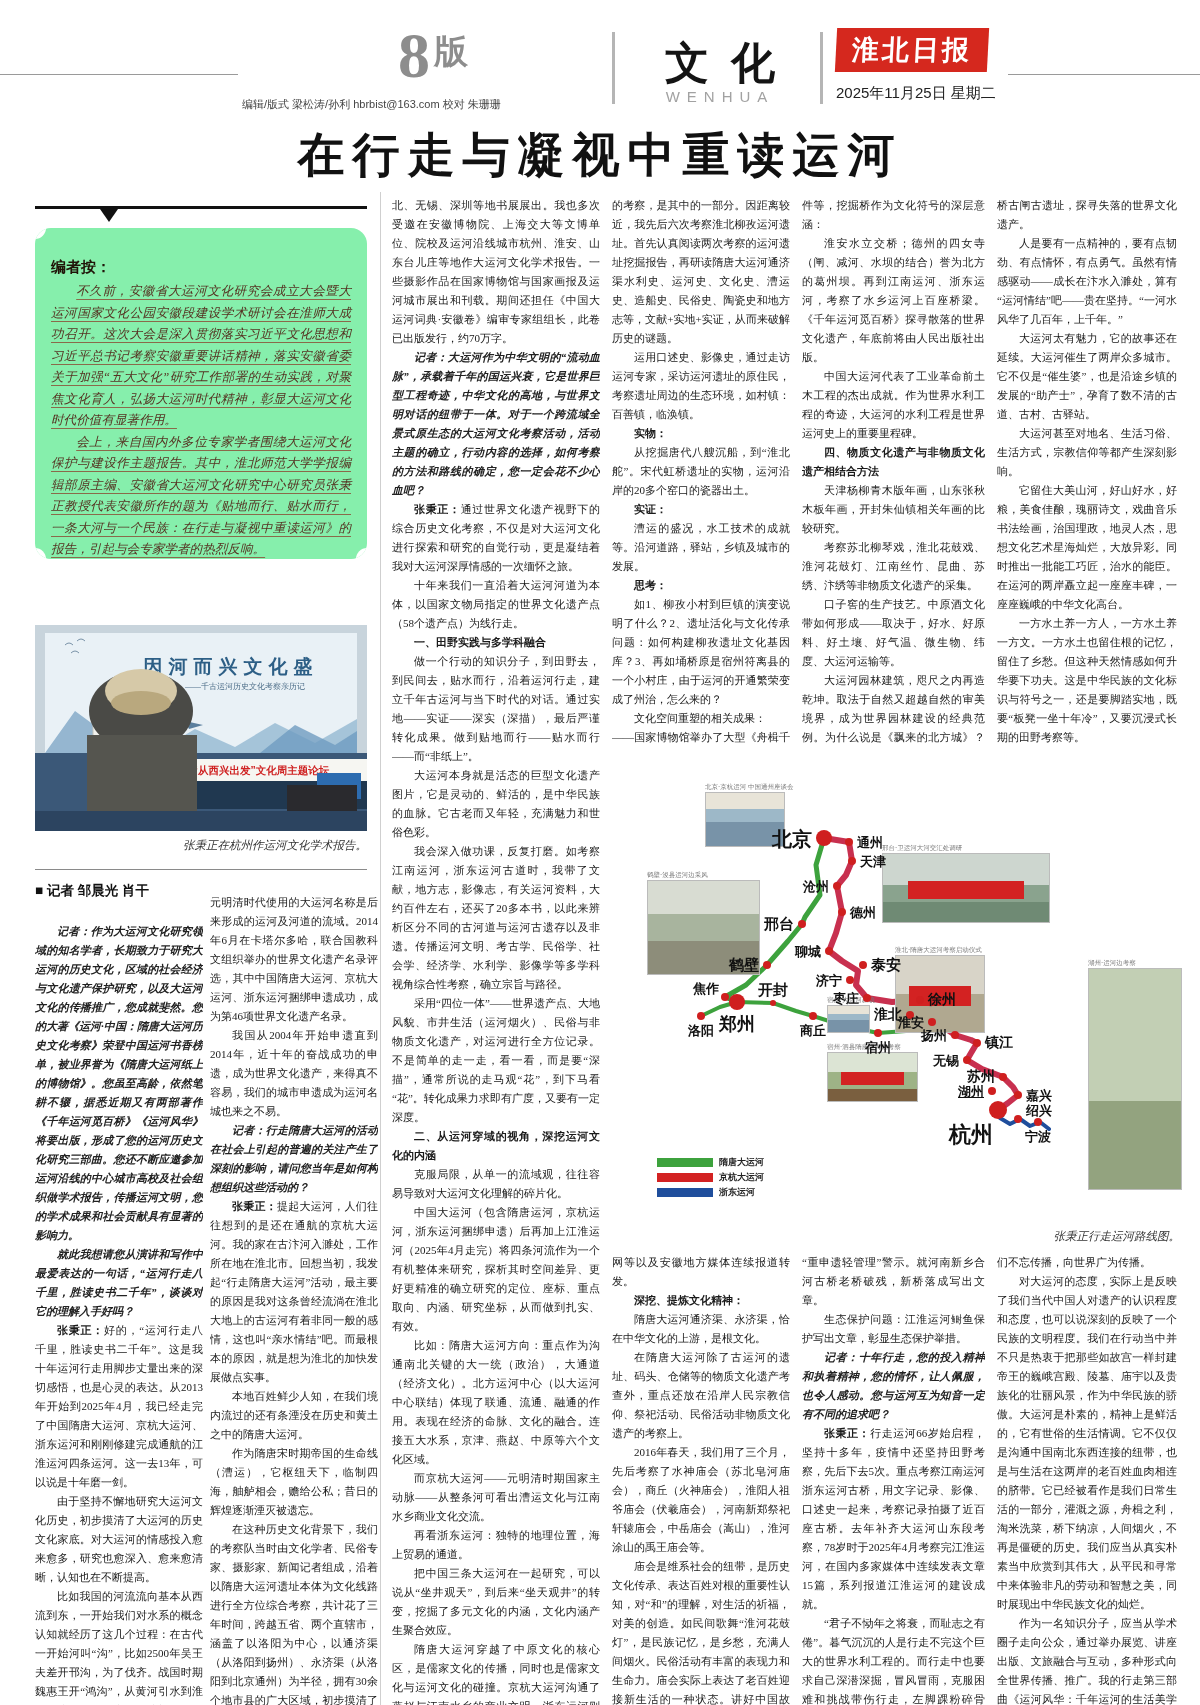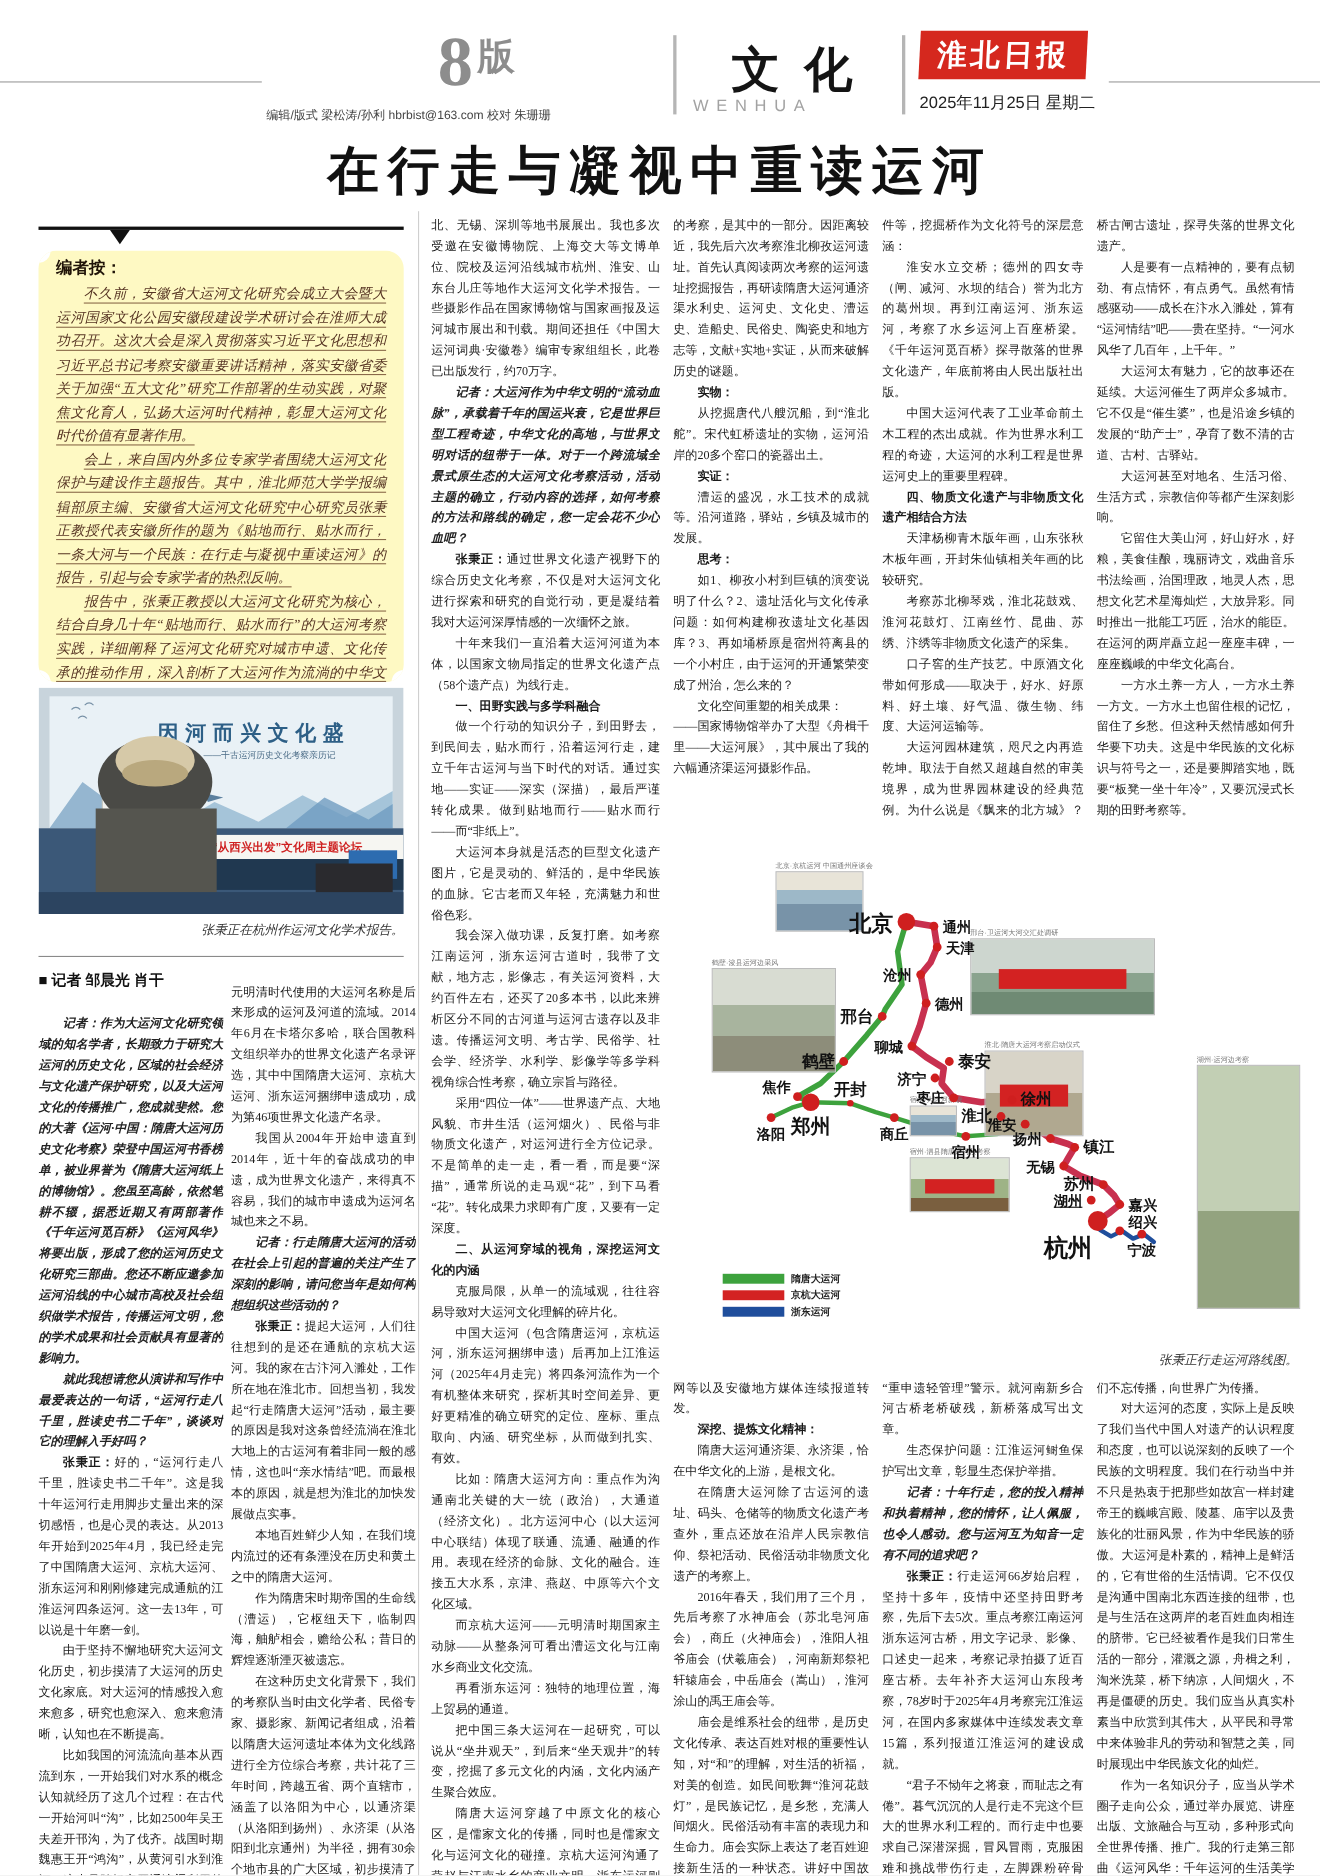--- a/index.html
+++ b/index.html
@@ -6,35 +6,35 @@
   #page{position:relative;width:1200px;height:1705px;background:#ffffff;margin:0 auto;overflow:hidden;
         font-family:"Liberation Serif","DejaVu Serif",serif;color:#1a1a1a;}
   
   .hairline{position:absolute;background:#9a9a9a;}
   #page-no{position:absolute;left:398px;top:26px;color:#8d8d8d;font-family:"Liberation Serif",serif;}
   #page-no .num{font-size:64px;font-weight:bold;line-height:60px;}
   #page-no .ban{font-size:34px;font-weight:bold;vertical-align:14px;margin-left:4px;}
   .mast-divider{position:absolute;width:3px;background:#b5b5b5;top:32px;height:72px;}
   #section-title{position:absolute;left:630px;top:34px;width:180px;text-align:center;
                  font-family:"Liberation Sans",sans-serif;font-weight:900;font-size:44px;letter-spacing:22px;color:#141414;text-indent:22px;}
-  #section-pinyin{position:absolute;left:630px;top:88px;width:180px;
+  #section-pinyin{position:absolute;left:630px;top:88px;width:180px;text-align:center;
                   font-family:"Liberation Sans",sans-serif;font-size:15px;letter-spacing:7px;color:#a2a2a2;}
   #paper-logo{position:absolute;left:836px;top:28px;width:152px;height:44px;background:#d5281e;color:#ffffff;
               display:flex;align-items:center;justify-content:center;font-weight:900;font-size:27px;letter-spacing:3px;
               font-family:"Liberation Sans",sans-serif;transform:skewX(-3deg);}
   #date-line{position:absolute;left:836px;top:84px;font-size:15px;color:#222;font-family:"Liberation Sans",sans-serif;}
   #staff-line{position:absolute;left:242px;top:97px;font-size:11px;color:#444;font-family:"Liberation Sans",sans-serif;}
   
   #headline{position:absolute;left:0;top:124px;width:1200px;text-align:center;
             font-family:"Liberation Sans",sans-serif;font-weight:900;font-size:47px;letter-spacing:8px;color:#111;}
   
   #ed-rule{position:absolute;left:35px;top:206px;width:332px;height:3px;background:#111;}
   #ed-arrow{position:absolute;left:100px;top:209px;width:0;height:0;border-left:9px solid transparent;border-right:9px solid transparent;border-top:13px solid #111;}
-  #editor-box{position:absolute;left:35px;top:228px;width:332px;height:392px;background:#fef9c3;border-radius:16px;
-              padding:6px 16px;box-sizing:border-box;overflow:hidden;}
+  #editor-box{position:absolute;left:35px;top:228px;width:332px;height:331px;background:#86efac;border-radius:16px;
+              padding:30px 16px;box-sizing:border-box;overflow:hidden;}
   #editor-box .notch{position:absolute;width:22px;height:22px;background:#ffffff;border-radius:50%;}
   #editor-label{font-family:"Liberation Sans",sans-serif;font-weight:bold;font-size:15px;color:#201408;margin:0 0 4px 0;}
   #editor-box p.para{margin:0;font-size:12.6px;line-height:21.5px;color:#553322;text-align:justify;text-indent:2em;
                      text-decoration:underline;text-underline-offset:4px;text-decoration-color:#8a6a4a;font-style:italic;}
   
   #lecture-photo{position:absolute;left:35px;top:625px;width:332px;height:206px;overflow:hidden;}
   #lecture-caption{position:absolute;left:35px;top:838px;width:332px;text-align:right;font-size:11.5px;color:#333;font-style:italic;}
   
   #vline-main{position:absolute;left:380px;top:192px;width:1px;height:1513px;background:#cfcfcf;}
   #byline-rule{position:absolute;left:35px;top:869px;width:332px;height:1px;background:#8a8a8a;}
@@ -179,20 +179,21 @@
       <p class="para">克服局限，从单一的流域观，往往容易导致对大运河文化理解的碎片化。</p>
       <p class="para">中国大运河（包含隋唐运河，京杭运河，浙东运河捆绑申遗）后再加上江淮运河（2025年4月走完）将四条河流作为一个有机整体来研究，探析其时空间差异、更好更精准的确立研究的定位、座标、重点取向、内涵、研究坐标，从而做到扎实、有效。</p>
       <p class="para">比如：隋唐大运河方向：重点作为沟通南北关键的大一统（政治），大通道（经济文化）。北方运河中心（以大运河中心联结）体现了联通、流通、融通的作用。表现在经济的命脉、文化的融合。连接五大水系，京津、燕赵、中原等六个文化区域。</p>
       <p class="para">而京杭大运河——元明清时期国家主动脉——从整条河可看出漕运文化与江南水乡商业文化交流。</p>
       <p class="para">再看浙东运河：独特的地理位置，海上贸易的通道。</p>
       <p class="para">把中国三条大运河在一起研究，可以说从“坐井观天”，到后来“坐天观井”的转变，挖掘了多元文化的内涵，文化内涵产生聚合效应。</p>
       <p class="para">隋唐大运河穿越了中原文化的核心区，是儒家文化的传播，同时也是儒家文化与运河文化的碰撞。京杭大运河沟通了燕赵与江南水乡的商业文明，浙东运河则连接海上丝路，呈现出开放包容的气质。</p>
     </div>
   <div id="col-b-top" class="col">
       <p class="para ni">的考察，是其中的一部分。因距离较近，我先后六次考察淮北柳孜运河遗址。首先认真阅读两次考察的运河遗址挖掘报告，再研读隋唐大运河通济渠水利史、运河史、文化史、漕运史、造船史、民俗史、陶瓷史和地方志等，文献+实地+实证，从而来破解历史的谜题。</p>
+      <p class="para">运用口述史、影像史，通过走访运河专家，采访运河遗址的原住民，考察遗址周边的生态环境，如村镇：百善镇，临涣镇。</p>
       <p class="para h">实物：</p>
       <p class="para">从挖掘唐代八艘沉船，到“淮北舵”。宋代虹桥遗址的实物，运河沿岸的20多个窑口的瓷器出土。</p>
       <p class="para h">实证：</p>
       <p class="para">漕运的盛况，水工技术的成就等。沿河道路，驿站，乡镇及城市的发展。</p>
       <p class="para h">思考：</p>
       <p class="para">如1、柳孜小村到巨镇的演变说明了什么？2、遗址活化与文化传承问题：如何构建柳孜遗址文化基因库？3、再如埇桥原是宿州符离县的一个小村庄，由于运河的开通繁荣变成了州治，怎么来的？</p>
       <p class="para">文化空间重塑的相关成果：</p>
       <p class="para ni">——国家博物馆举办了大型《舟楫千里——大运河展》，其中展出了我的六幅通济渠运河摄影作品。</p>
     </div>
   <div id="col-b-bottom" class="col">

